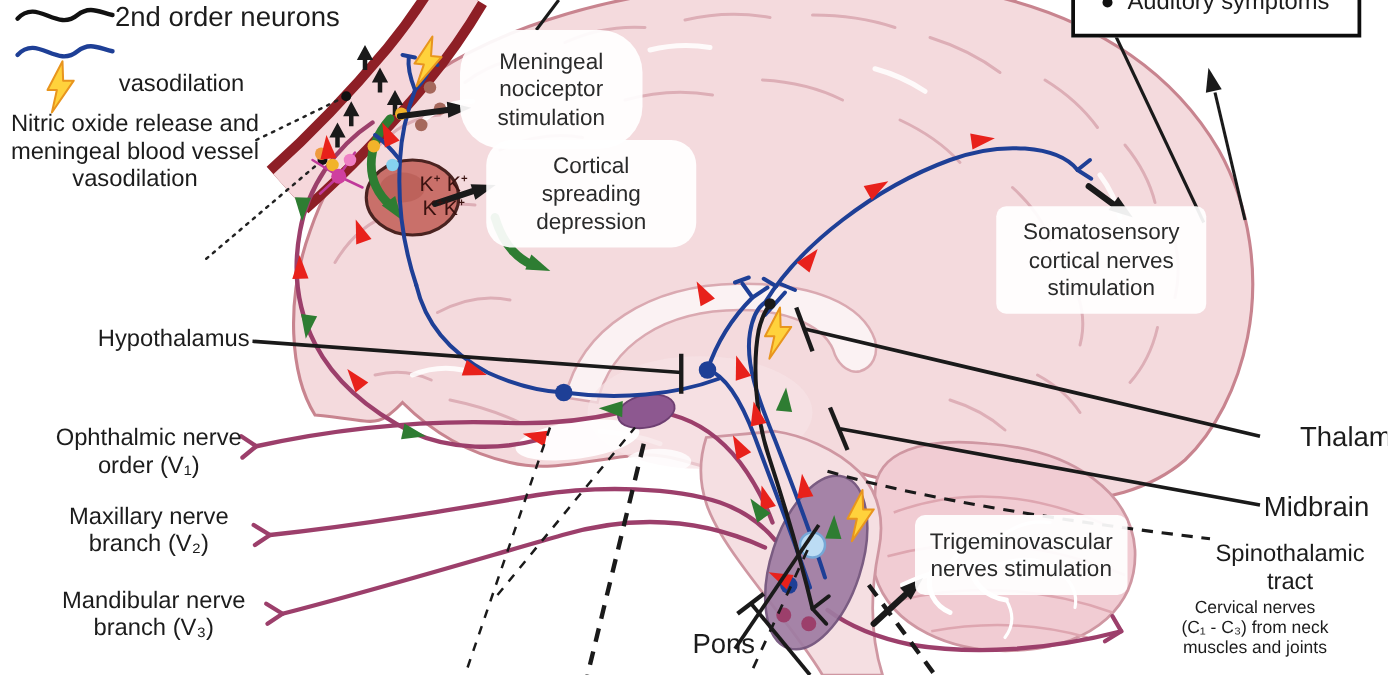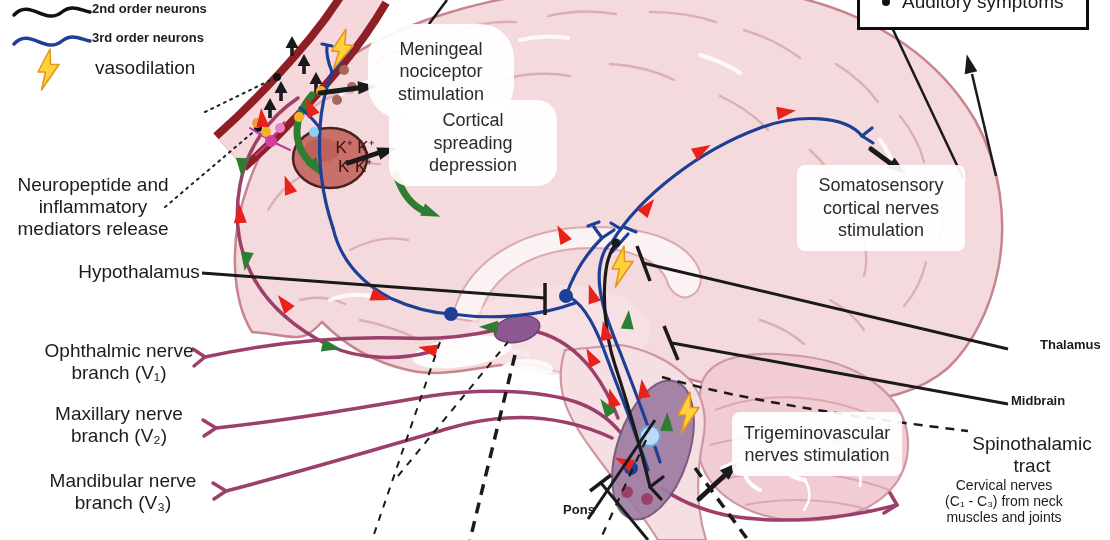--- a/index.html
+++ b/index.html
@@ -2,21 +2,21 @@
 <html><head>
 <meta charset="utf-8">
 <style>
   html,body{margin:0;padding:0;background:#fff;}
   #stage{position:relative;width:1110px;height:540px;overflow:hidden;background:#fff;
          font-family:"Liberation Sans",sans-serif;}
   #scene{position:absolute;left:0;top:0;}
   .lbl{position:absolute;font:19px/1.16 "Liberation Sans",sans-serif;color:#1c1c1c;
        white-space:pre-line;text-align:center;}
   .s18{font-size:14px;}
-  .s20{font-size:13px;font-weight:bold;}
+  .s20{font-size:22px;}
   .left{text-align:left;}
   .bubble{position:absolute;display:flex;align-items:center;justify-content:center;
           background:rgba(255,255,255,.93);color:#2a2a2a;text-align:center;
           white-space:pre-line;font:18px/1.25 "Liberation Sans",sans-serif;}
   .symptoms{position:absolute;left:857px;top:-48px;width:232px;box-sizing:border-box;
             background:#fff;border:3.5px solid #0d0d0d;padding:36px 10px 14px 14px;}
   .symptoms ul{margin:0;padding:0;}
   .symptoms li{list-style:none;position:relative;padding-left:28px;font-size:19px;
                color:#1c1c1c;margin-bottom:24px;}
   .symptoms li:last-child{margin-bottom:0;}
@@ -280,40 +280,39 @@
     <path d="M 662 377 C 740 400,860 418,968 431" stroke-width="2.5" stroke-dasharray="9 7"></path>
     <path d="M 398 476 L 508 342" stroke-width="2" stroke-dasharray="7 7"></path>
     <path d="M 440 342 L 372 540" stroke-width="2" stroke-dasharray="7 7"></path>
     <path d="M 515 355 L 470 540" stroke-width="3.5" stroke-dasharray="11 8"></path>
     <path d="M 695 468 L 748 540" stroke-width="3.5" stroke-dasharray="11 8"></path>
     <path d="M 646 440 L 600 540" stroke-width="2.2" stroke-dasharray="8 8"></path>
   </g>
 </svg>
 
 <div class="lbl s20 left" style="left:92px;top:1px;width:180px;">2nd order neurons</div>
-<div class="lbl s20 left" style="left:92px;top:30px;width:180px;">3rd order neurons</div>
 <div class="lbl left" style="left:95px;top:57px;width:140px;">vasodilation</div>
 
-<div class="lbl" style="left:2px;top:174px;width:182px;">Neuropeptide and
-inflammatory
-mediators release</div>
+<div class="lbl" style="left:2px;top:89px;width:212px;">Nitric oxide release and
+meningeal blood vessel
+vasodilation</div>
 <div class="lbl" style="left:76px;top:261px;width:126px;">Hypothalamus</div>
 <div class="lbl" style="left:38px;top:340px;width:162px;">Ophthalmic nerve
-branch (V₁)</div>
+order (V₁)</div>
 <div class="lbl" style="left:38px;top:403px;width:162px;">Maxillary nerve
 branch (V₂)</div>
 <div class="lbl" style="left:40px;top:470px;width:166px;">Mandibular nerve
 branch (V₃)</div>
 
 <div class="lbl s20" style="left:546px;top:502px;width:66px;">Pons</div>
 
 <div class="bubble" style="left:368px;top:24px;width:146px;height:95px;border-radius:34px;">Meningeal
 nociceptor
 stimulation</div>
-<div class="bubble" style="left:389px;top:100px;width:168px;height:86px;border-radius:20px;">Cortical
+<div class="bubble" style="left:389px;top:112px;width:168px;height:86px;border-radius:20px;">Cortical
 spreading
 depression</div>
 <div class="bubble" style="left:732px;top:412px;width:170px;height:64px;border-radius:8px;">Trigeminovascular
 nerves stimulation</div>
 <div class="bubble" style="left:797px;top:165px;width:168px;height:86px;border-radius:8px;">Somatosensory
 cortical nerves
 stimulation</div>
 
 <div class="kions">K⁺ K⁺
 K⁺K⁺</div>

